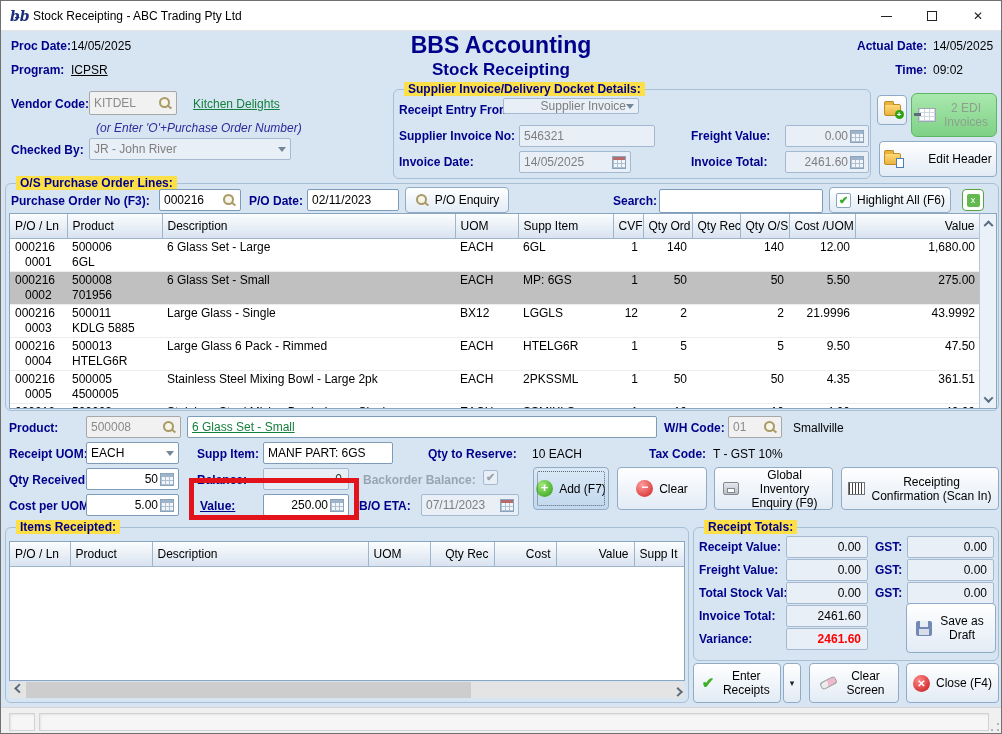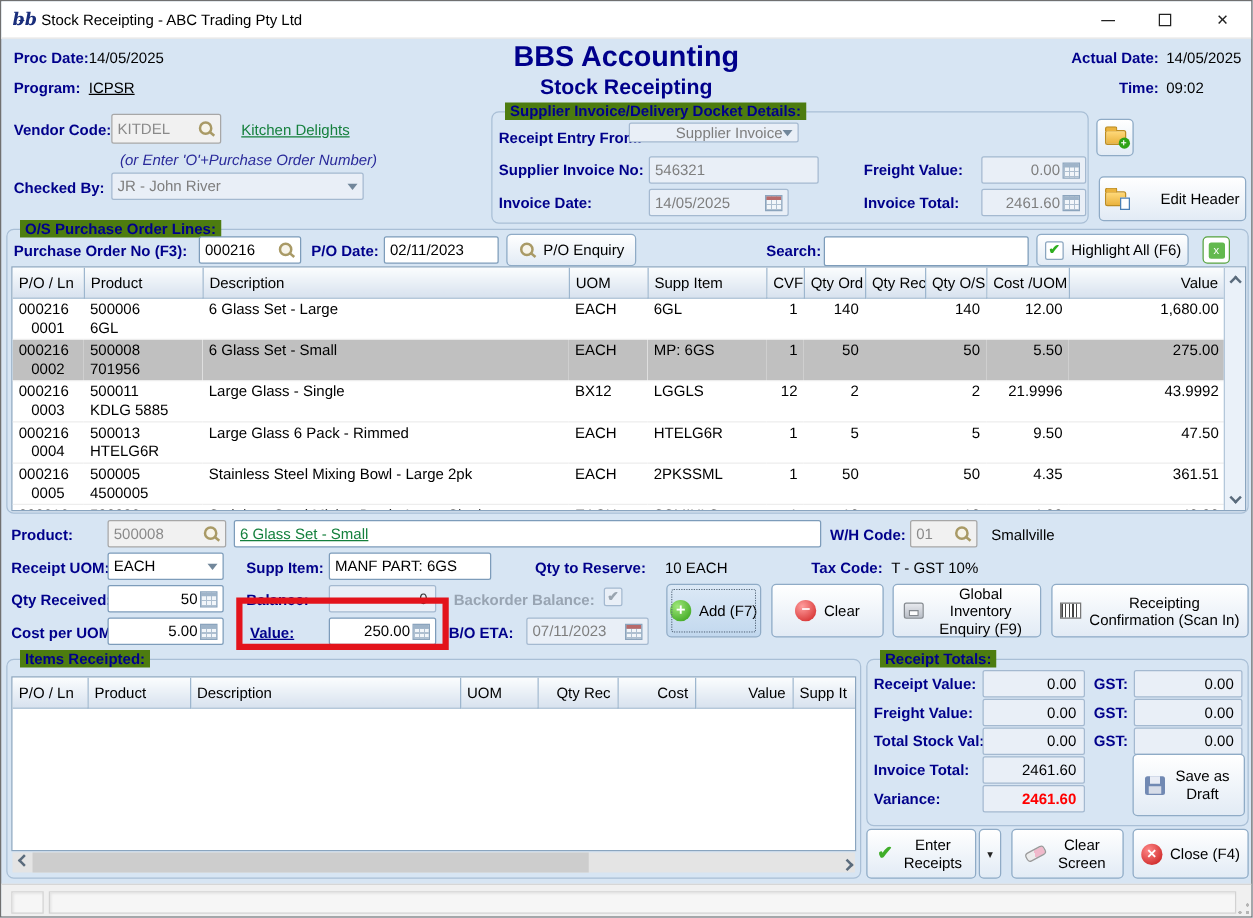--- a/index.html
+++ b/index.html
@@ -18,21 +18,21 @@
 
   
   .lbl { position:absolute; font-size:12px; font-weight:bold; color:#00008b; white-space:nowrap; }
   .val { position:absolute; font-size:12px; color:#000; white-space:nowrap; }
   .fld { position:absolute; height:22px; background:#fff; border:1px solid #7d9cba; display:flex; align-items:center; padding:0 4px; font-size:12px; color:#000; border-radius:2px; }
   .fld .ftxt { flex:1; overflow:hidden; white-space:nowrap; }
   .fld.num .ftxt { text-align:right; padding-right:2px; }
   .fld.dis { background:#e9eff7; color:#7e7e7e; border-color:#a4b9d0; }
   .fld.sil { background:#f1f1f1; color:#8a8a8a; border-color:#a7a7a7; }
   .grp { position:absolute; border:1px solid #a9bfd6; border-radius:6px; }
-  .legend { position:absolute; top:-8px; left:10px; background:#4d7c0f; padding:0 4px; font-size:12px; font-weight:bold; color:#00008b; white-space:nowrap; }
+  .legend { position:absolute; top:-8px; left:10px; background:#fde047; padding:0 4px; font-size:12px; font-weight:bold; color:#00008b; white-space:nowrap; }
   .btn { position:absolute; background:linear-gradient(#ffffff,#e2ebf5); border:1px solid #8fabc6; border-radius:4px; font-size:12px; color:#000; display:flex; align-items:center; justify-content:center; gap:6px; text-align:center; line-height:14px; }
   .link { color:#15803d; text-decoration:underline; cursor:pointer; }
   .hint { position:absolute; font-size:12px; font-style:italic; color:#2a2a9a; white-space:nowrap; }
 
   
   .i-mag { width:14px; height:14px; position:relative; display:inline-block; flex:0 0 auto; }
   .i-mag::before { content:''; position:absolute; left:1px; top:1px; width:7px; height:7px; border:2px solid #a99a66; border-radius:50%; background:#f7f4ea; }
   .i-mag::after { content:''; position:absolute; left:9px; top:10px; width:5px; height:2px; background:#a99a66; transform:rotate(40deg); }
   .i-calc { width:14px; height:13px; flex:0 0 auto; border:1px solid #8ba4bd; background:
       linear-gradient(#9fb4c9,#9fb4c9) 0 0/100% 3px no-repeat,
@@ -176,20 +176,24 @@
   <span class="lbl" style="left:690px; top:154px;">Invoice Total:</span>
   <div class="fld dis num" style="left:784px; top:150px; width:84px;">
     <span class="ftxt">2461.60</span>
       <span class="i-calc"></span>
   </div>
   <div class="btn" style="left:876px; top:94px; width:30px; height:30px;">
     <span class="i-folder">
         <span class="plus">+</span>
       </span>
   </div>
+  <div class="btn green" style="left:910px; top:92px; width:86px; height:44px;">
+    <span class="i-edi"></span>
+    <span class="twoline" style="width:48px;">2 EDI Invoices</span>
+  </div>
   <div class="btn" style="left:878px; top:140px; width:118px; height:36px;gap:27px;">
     <span class="i-folder">
         <span class="doc"></span>
       </span>
     <span>Edit Header</span>
   </div>
 
   <div class="grp" style="left:4px; top:182px; width:994px; height:228px;">
     <span class="legend">O/S Purchase Order Lines:</span>
   </div>

